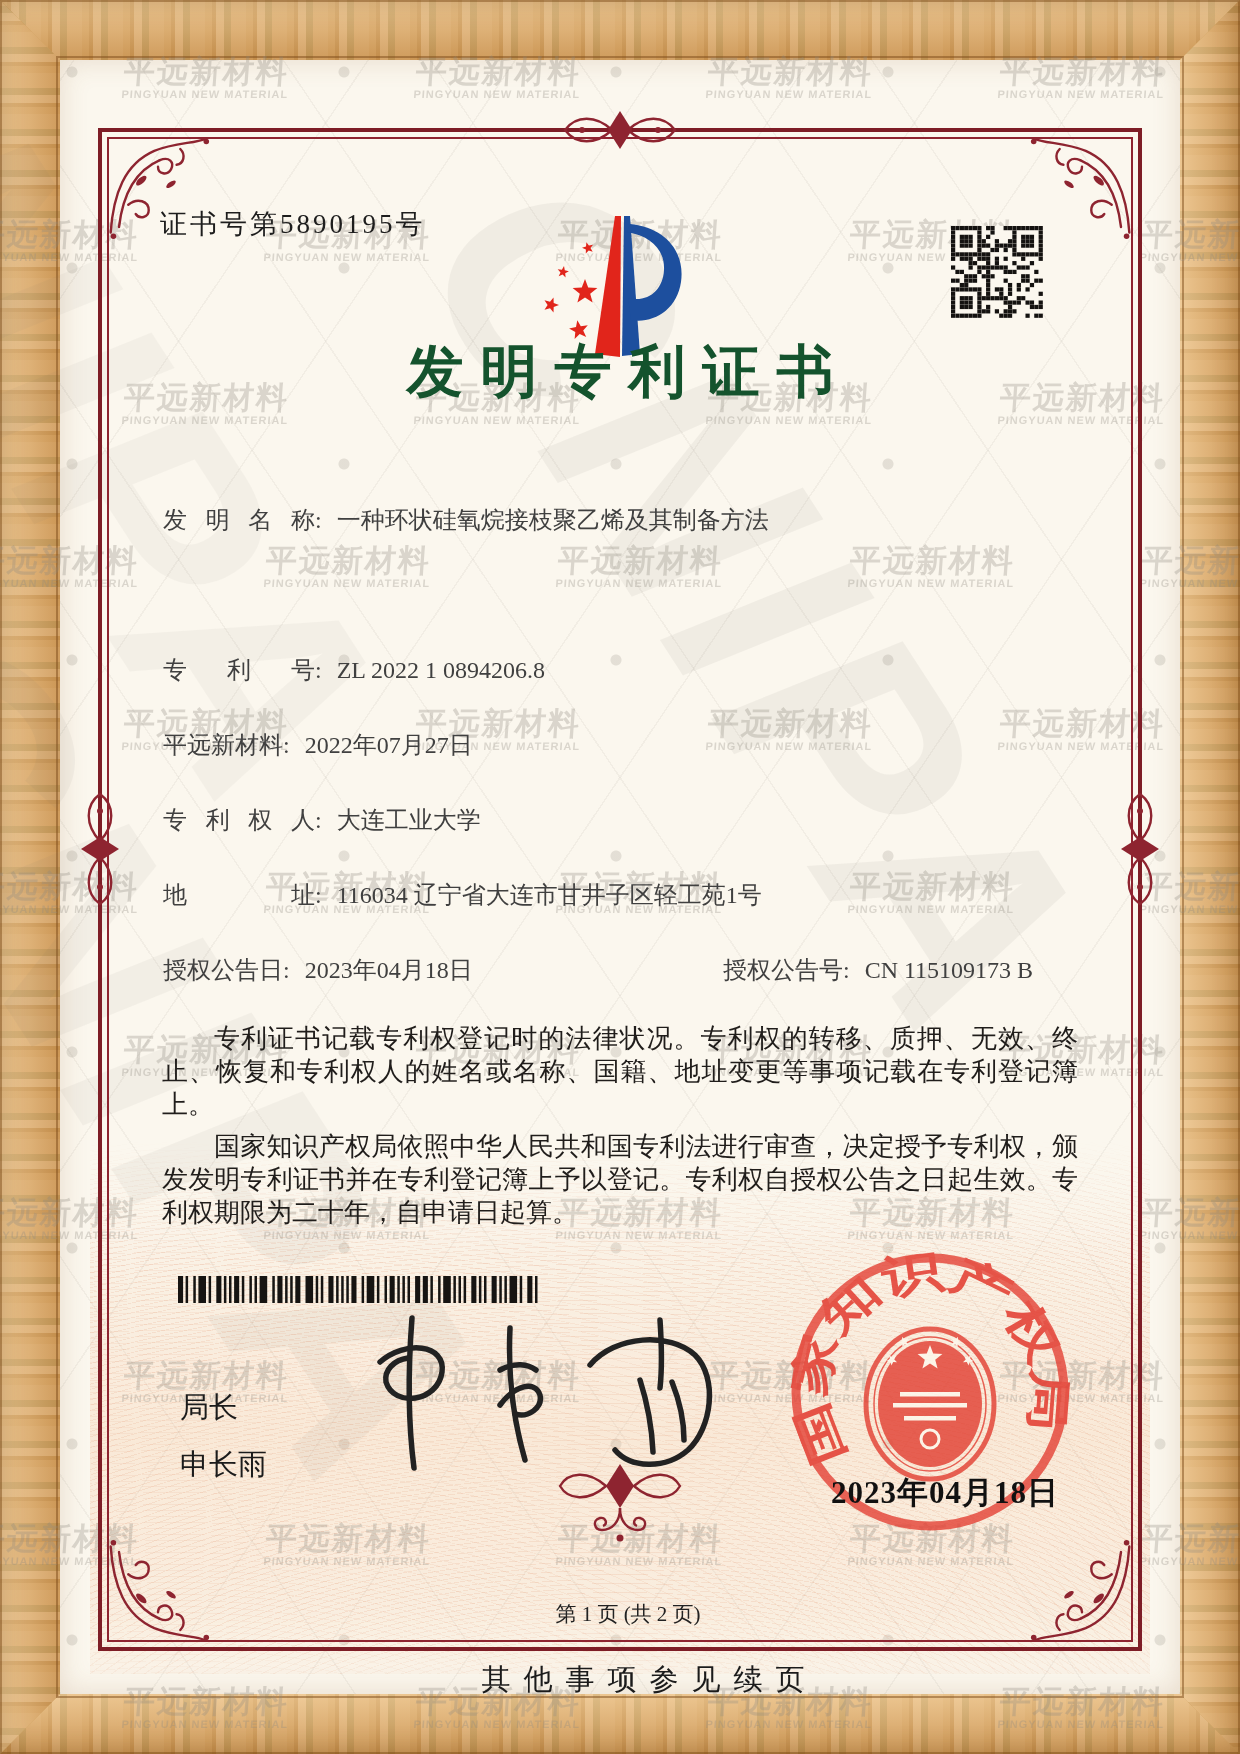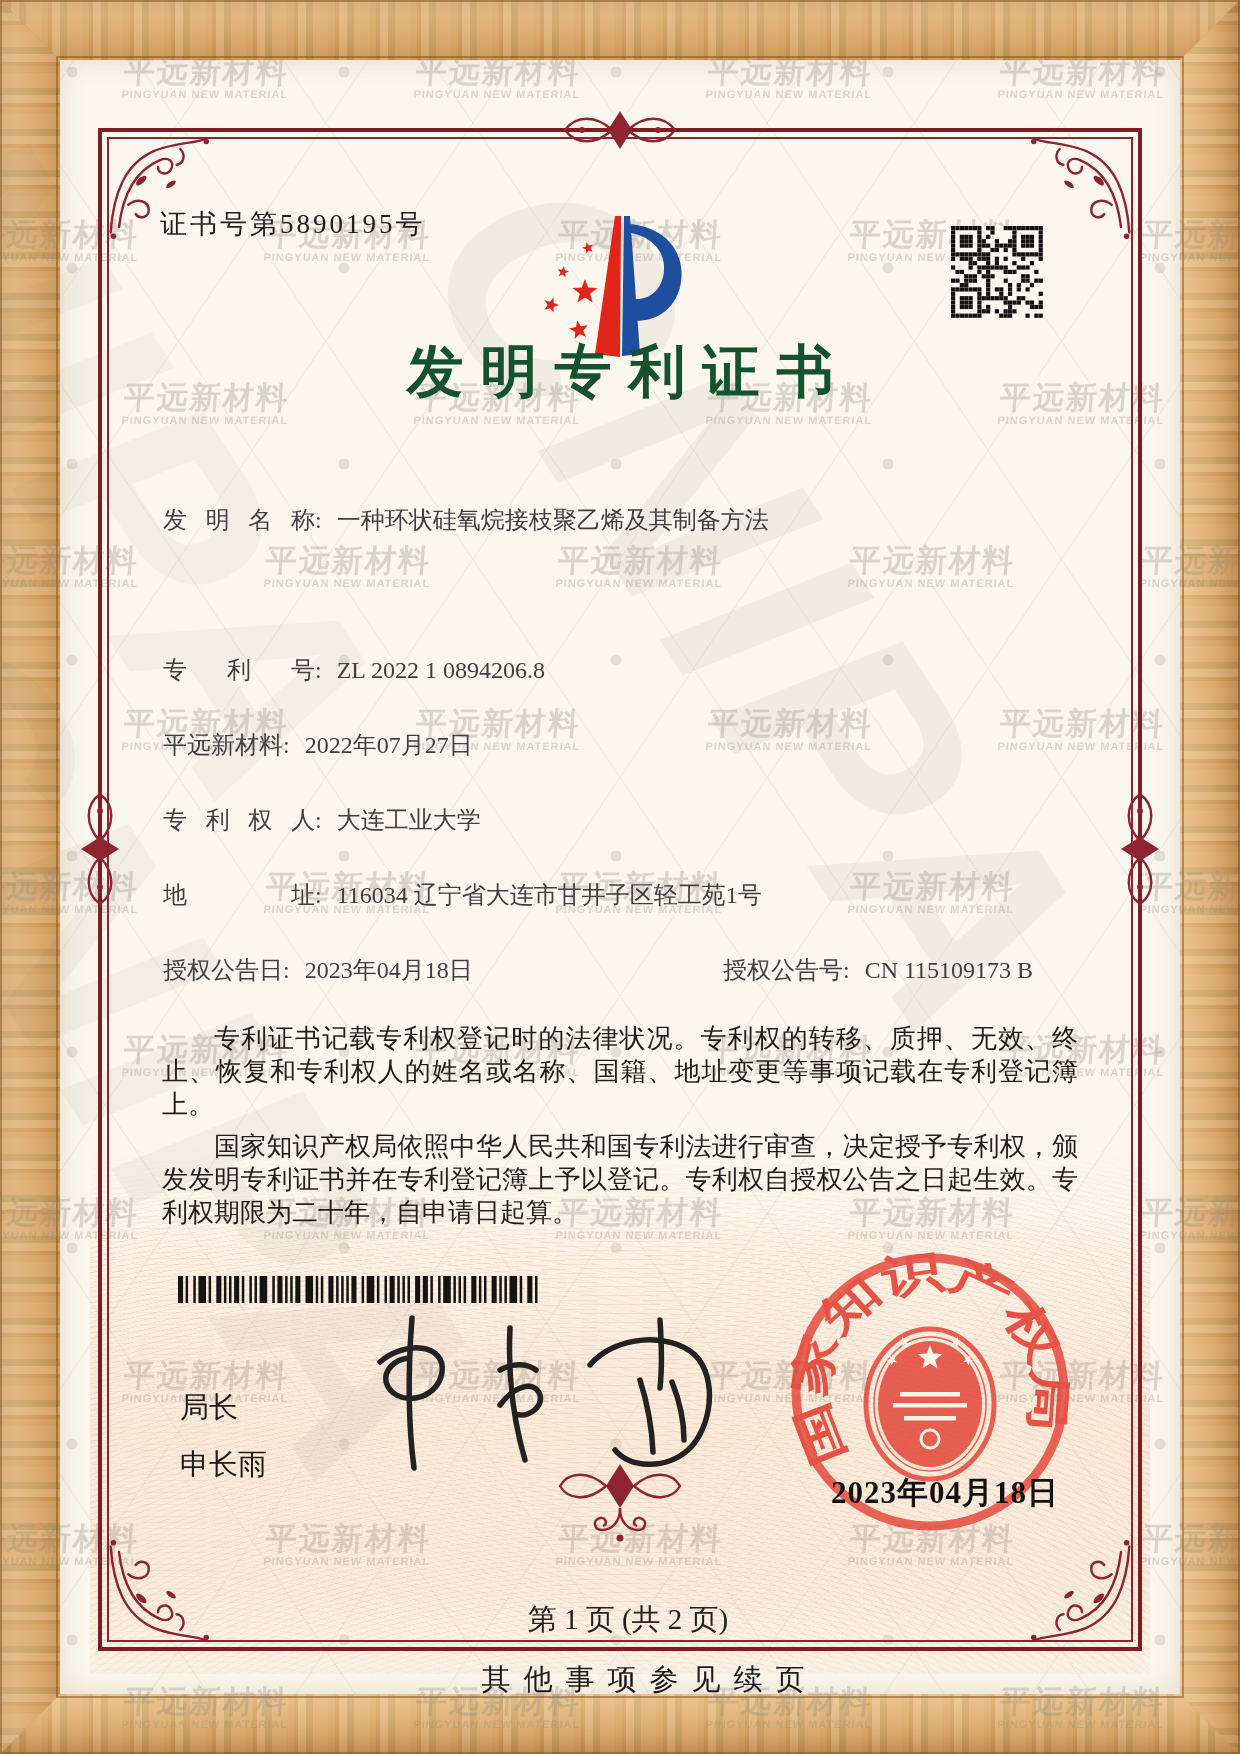--- a/index.html
+++ b/index.html
@@ -60,21 +60,21 @@
       color:#201d1b;text-align:justify;}
   .paras p{margin:0 0 9px 0;text-indent:2em;}
   .barcode{position:absolute;left:178px;top:1276px;}
   .signer{position:absolute;left:180px;top:1388px;font-family:"Liberation Sans","DejaVu Sans",sans-serif;
       font-size:29px;color:#1b1b1b;font-weight:400;}
   .signer .name{margin-top:17px;}
   .signature{position:absolute;left:350px;top:1310px;}
   .sealwrap{position:absolute;left:780px;top:1242px;mix-blend-mode:multiply;opacity:.86;}
   .sealdate{position:absolute;left:810px;width:270px;top:1472px;text-align:center;font-size:31px;
       font-weight:600;color:#111;letter-spacing:1px;}
-  .pageno{position:absolute;left:0;right:0;top:1600px;text-align:center;font-size:29px;color:#222;padding-left:16px;}
+  .pageno{position:absolute;left:0;right:0;top:1600px;text-align:center;font-size:21px;color:#222;padding-left:16px;}
   .note{position:absolute;left:0;right:0;top:1660px;text-align:center;font-size:29px;color:#1b1b1b;
       letter-spacing:13px;text-indent:13px;margin-left:46px;}
   .qr{position:absolute;left:951px;top:226px;}
   .logo{position:absolute;left:533px;top:210px;}
 </style>
 </head>
 <body>
 
 <div class="wood h top"></div>
 <div class="wood h bot"></div>

